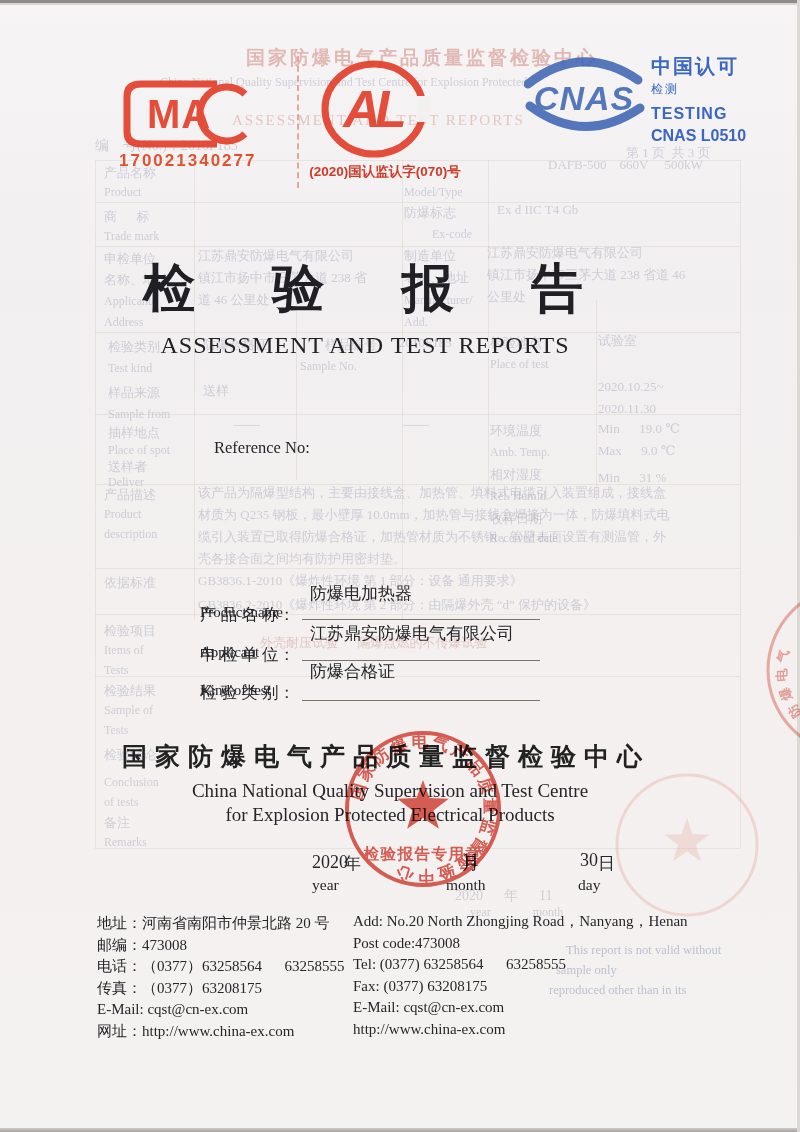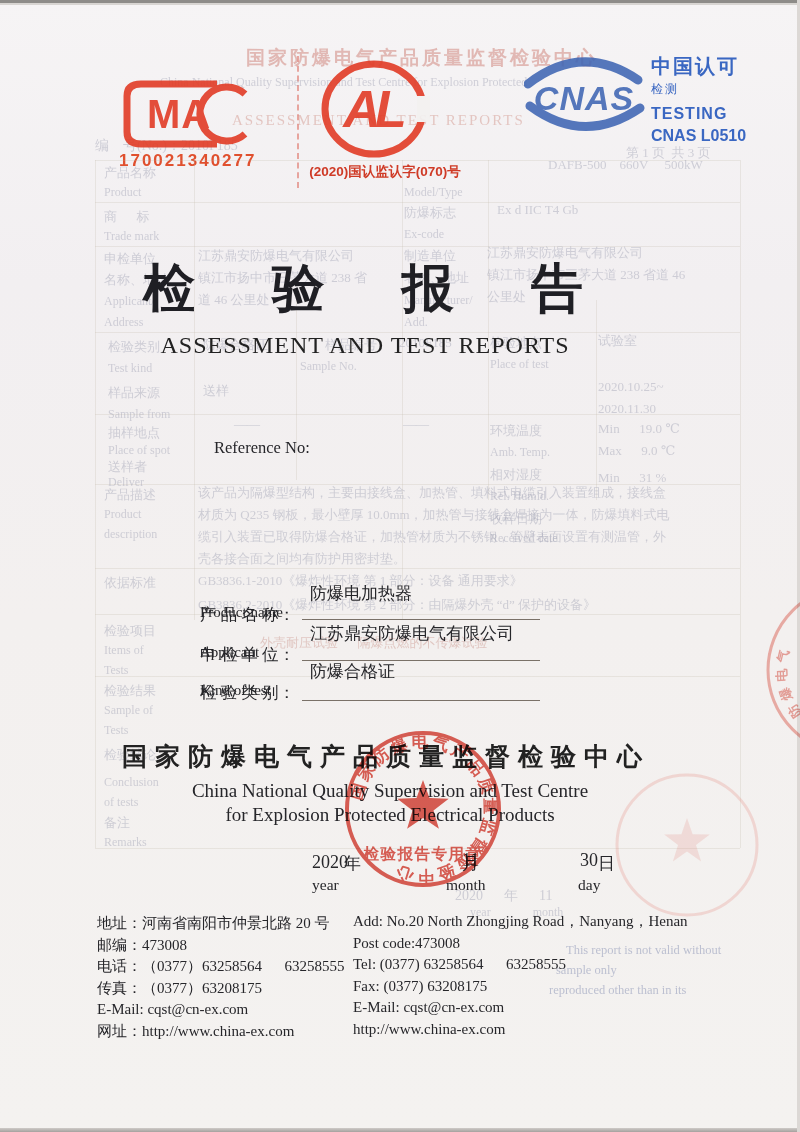--- a/index.html
+++ b/index.html
@@ -85,21 +85,21 @@
       <div class="ghost" style="left: 95px; top: 138px; font-size: 14px;">编    号(No.)：2010F185</div>
       <div class="ghost" style="left: 626px; top: 146px; font-size: 13px;">第 1 页  共 3 页</div>
       <div class="ghost" style="left: 104px; top: 166px; font-size: 13px;">产品名称</div>
       <div class="ghost" style="left: 548px; top: 158px; font-size: 13px;">DAFB-500    660V     500kW</div>
       <div class="ghost" style="left: 104px; top: 186px; font-size: 12px;">Product</div>
       <div class="ghost" style="left: 404px; top: 186px; font-size: 12px;">Model/Type</div>
       <div class="ghost" style="left: 104px; top: 210px; font-size: 13px;">商      标</div>
       <div class="ghost" style="left: 404px; top: 206px; font-size: 13px;">防爆标志</div>
       <div class="ghost" style="left: 497px; top: 203px; font-size: 13px;">Ex d IIC T4 Gb</div>
       <div class="ghost" style="left: 104px; top: 230px; font-size: 12px;">Trade mark</div>
-      <div class="ghost" style="left: 404px; top: 228px; font-size: 12px;">Ex-code</div>
+      <div class="ghost" style="left: 404px; top: 228px; font-size: 12px; padding-left: 28px;">Ex-code</div>
       <div class="ghost" style="left: 104px; top: 252px; font-size: 13px;">申检单位</div>
       <div class="ghost" style="left: 198px; top: 249px; font-size: 13px;">江苏鼎安防爆电气有限公司</div>
       <div class="ghost" style="left: 404px; top: 249px; font-size: 13px;">制造单位</div>
       <div class="ghost" style="left: 487px; top: 246px; font-size: 13px;">江苏鼎安防爆电气有限公司</div>
       <div class="ghost" style="left: 104px; top: 273px; font-size: 13px;">名称、地址</div>
       <div class="ghost" style="left: 198px; top: 271px; font-size: 13px;">镇江市扬中市三茅大道 238 省</div>
       <div class="ghost" style="left: 404px; top: 271px; font-size: 13px;">名称、地址</div>
       <div class="ghost" style="left: 487px; top: 268px; font-size: 13px;">镇江市扬中市三茅大道 238 省道 46</div>
       <div class="ghost" style="left: 104px; top: 295px; font-size: 12px;">Applicant/</div>
       <div class="ghost" style="left: 198px; top: 293px; font-size: 13px;">道 46 公里处</div>

